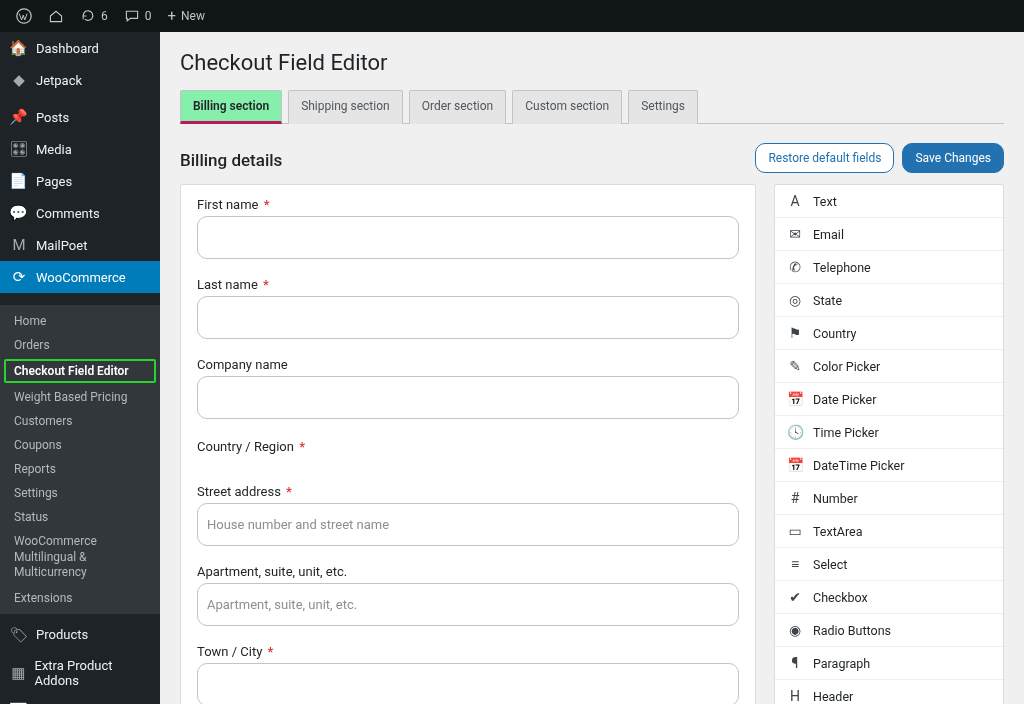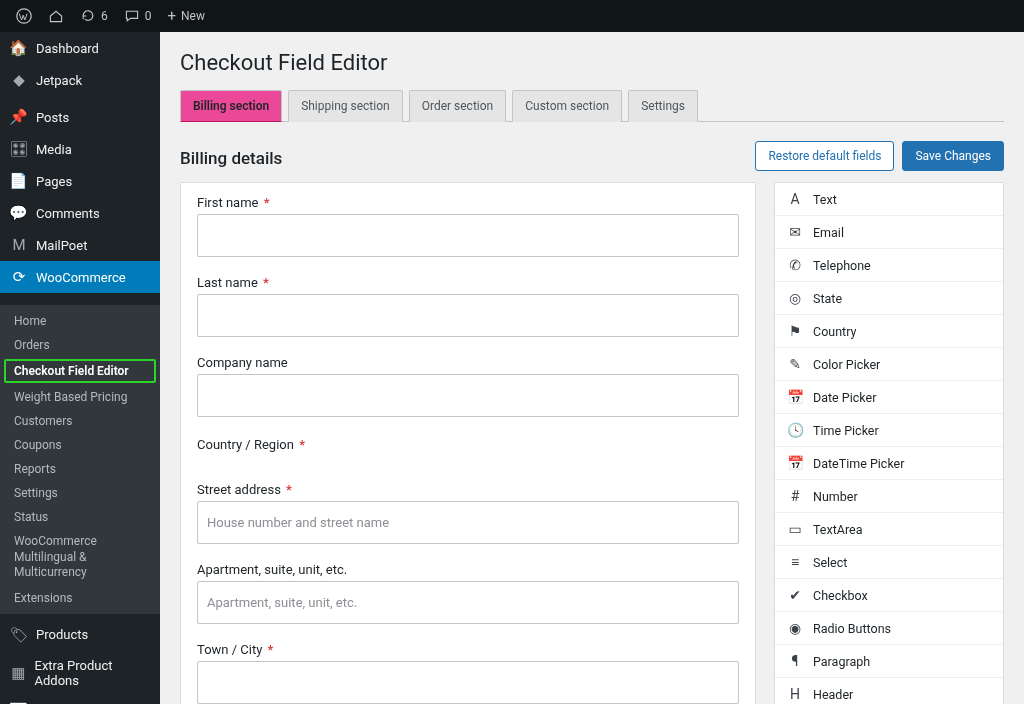--- a/index.html
+++ b/index.html
@@ -43,36 +43,36 @@
   .submenu .sub-item.wrap{white-space:normal;line-height:1.3;}
   .sep-menu{height:5px;}
 
   
   .content{margin-left:160px;padding:40px 20px 20px 20px;}
   h1{font-size:22px;font-weight:400;margin:10px 0 14px 0;}
   h2.section{font-size:17px;font-weight:500;margin:14px 0 10px 0;}
 
   .tabs{display:flex;gap:6px;border-bottom:1px solid var(--border);padding-bottom:0;}
   .tab{background:#e5e5e5;border:1px solid var(--border);border-bottom:none;padding:8px 12px;font-size:12px;color:#50575e;cursor:pointer;border-radius:2px 2px 0 0;position:relative;top:1px;}
-  .tab.active{background:#ec4899;border-bottom:1px solid #be185d;color:#1d2327;font-weight:600;}
+  .tab.active{background:#86efac;border-bottom:3px solid #be185d;color:#1d2327;font-weight:600;}
 
   .heading-row{display:flex;align-items:center;justify-content:space-between;margin-top:12px;}
-  .btn{display:inline-block;padding:6px 12px;border-radius:3px;font-size:12px;cursor:pointer;border:1px solid transparent;line-height:1.4;}
+  .btn{display:inline-block;padding:6px 12px;border-radius:10px;font-size:12px;cursor:pointer;border:1px solid transparent;line-height:1.4;}
   .btn-primary{background:var(--btn-blue);color:#fff;border-color:var(--btn-blue);}
   .btn-outline{background:#fff;color:var(--btn-outline);border-color:var(--btn-outline);}
   .btn-row{display:flex;gap:8px;}
 
   .columns{display:flex;gap:18px;align-items:flex-start;margin-top:4px;}
   .form-col{flex:1;background:#fff;border:1px solid var(--border-light);border-radius:2px;padding:12px 16px 4px 16px;}
   .side-col{width:230px;background:#fff;border:1px solid var(--border-light);border-radius:2px;}
 
   .field{margin-bottom:18px;}
   .field label{display:block;font-size:13px;color:#1d2327;margin-bottom:4px;}
   .req{color:var(--red);font-weight:600;margin-left:2px;}
-  .field input[type=text]{width:100%;border:1px solid var(--border);border-radius:2px;padding:13px 9px;font-size:13px;background:#fff;color:#2c3338;}
+  .field input[type=text]{width:100%;border:1px solid var(--border);border-radius:10px;padding:13px 9px;font-size:13px;background:#fff;color:#2c3338;}
   .field input[type=text]::placeholder{color:#8c8f94;}
   .country-row{padding:2px 0 8px 0;}
 
   .side-col .type-item{display:flex;align-items:center;gap:10px;padding:8px 12px;border-bottom:1px solid #eceef0;font-size:12.5px;color:#1d2327;cursor:grab;}
   .side-col .type-item:last-child{border-bottom:none;}
   .side-col .type-item .ti{width:16px;text-align:center;color:#3c434a;font-size:14px;}
 </style>
 </head>
 <body>
 

